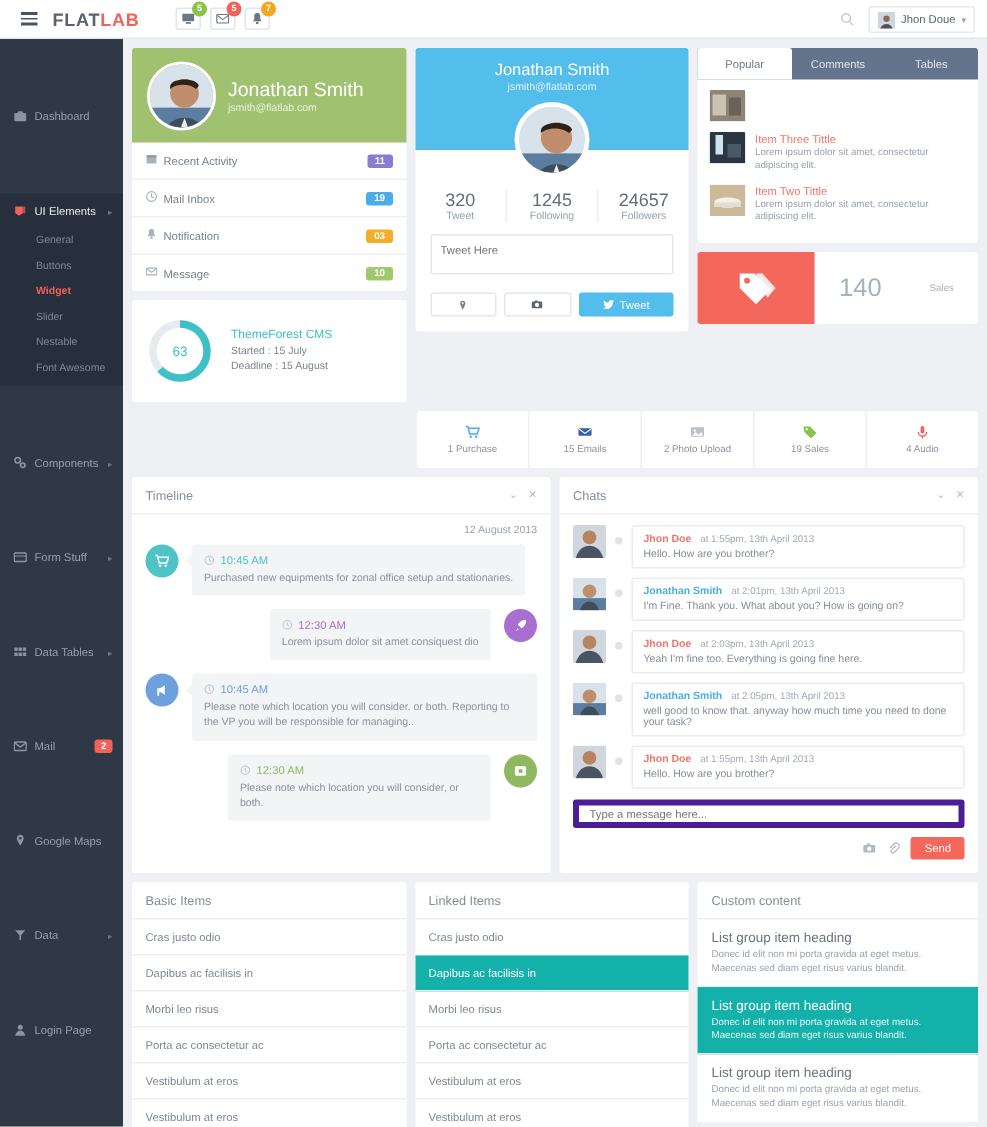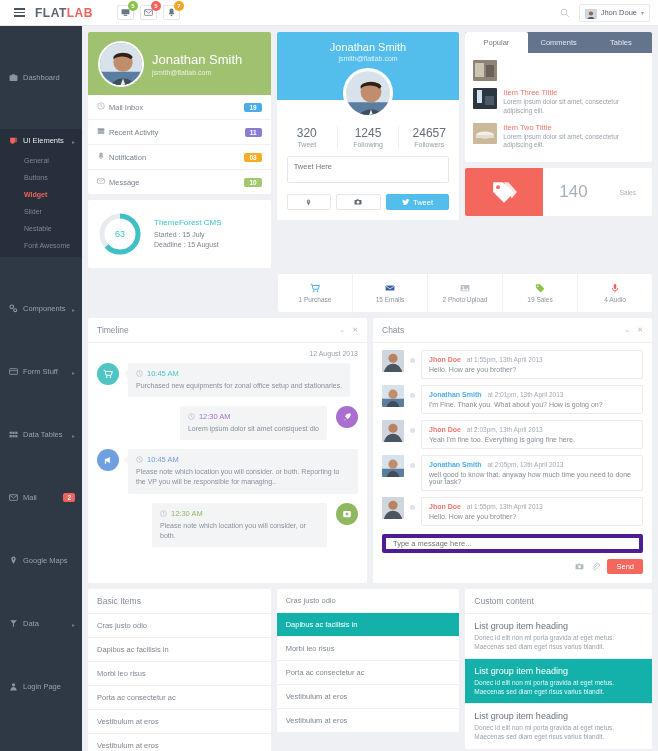--- a/index.html
+++ b/index.html
@@ -366,36 +366,36 @@
               </svg>
           </div>
           <div>
             <div class="prof-name">Jonathan Smith</div>
             <div class="prof-mail">jsmith@flatlab.com</div>
           </div>
         </div>
         <div class="plist-row">
           <span class="ic2">
             <svg width="8" height="8" viewBox="0 0 16 16">
+                <rect x="1.5" y="3" width="13" height="11" rx="1" fill="currentColor"></rect>
+                <rect x="1.5" y="3" width="13" height="3" fill="#8f97a2"></rect>
+              </svg>
+          </span>
+          <span>Recent Activity</span>
+          <span class="pbadge" style="background:#8a7dd1">11</span>
+        </div>
+        <div class="plist-row">
+          <span class="ic2">
+            <svg width="8" height="8" viewBox="0 0 16 16">
                 <circle cx="8" cy="8" r="6.5" fill="none" stroke="currentColor" stroke-width="1.4"></circle>
                 <path d="M8 4v4.3l2.8 1.7" fill="none" stroke="currentColor" stroke-width="1.4"></path>
               </svg>
           </span>
           <span>Mail Inbox</span>
           <span class="pbadge" style="background:#4aade8">19</span>
-        </div>
-        <div class="plist-row">
-          <span class="ic2">
-            <svg width="8" height="8" viewBox="0 0 16 16">
-                <rect x="1.5" y="3" width="13" height="11" rx="1" fill="currentColor"></rect>
-                <rect x="1.5" y="3" width="13" height="3" fill="#8f97a2"></rect>
-              </svg>
-          </span>
-          <span>Recent Activity</span>
-          <span class="pbadge" style="background:#8a7dd1">11</span>
         </div>
         <div class="plist-row">
           <span class="ic2">
             <svg width="8" height="8" viewBox="0 0 16 16">
                 <path d="M8 1c-2 0-3.5 1.6-3.5 3.6V8L3 11h10l-1.5-3V4.6C11.5 2.6 10 1 8 1z" fill="currentColor"></path>
                 <circle cx="8" cy="13" r="1.6" fill="currentColor"></circle>
               </svg>
           </span>
           <span>Notification</span>
           <span class="pbadge" style="background:#f3ad27">03</span>
@@ -792,20 +792,23 @@
         <div class="lg-item">Dapibus ac facilisis in</div>
         <div class="lg-item">Morbi leo risus</div>
         <div class="lg-item">Porta ac consectetur ac</div>
         <div class="lg-item">Vestibulum at eros</div>
         <div class="lg-item">Vestibulum at eros</div>
       </div>
 
     </div>
 
     <div class="card" style="width:184px; align-self:flex-start;">
+      <div class="panel-hd">
+        <span>Linked Items</span>
+      </div>
       <div class="lg-item">Cras justo odio</div>
       <div class="lg-item on">Dapibus ac facilisis in</div>
       <div class="lg-item">Morbi leo risus</div>
       <div class="lg-item">Porta ac consectetur ac</div>
       <div class="lg-item">Vestibulum at eros</div>
       <div class="lg-item">Vestibulum at eros</div>
     </div>
 
     <div class="card" style="width:188px; align-self:flex-start;">
       <div class="panel-hd">

